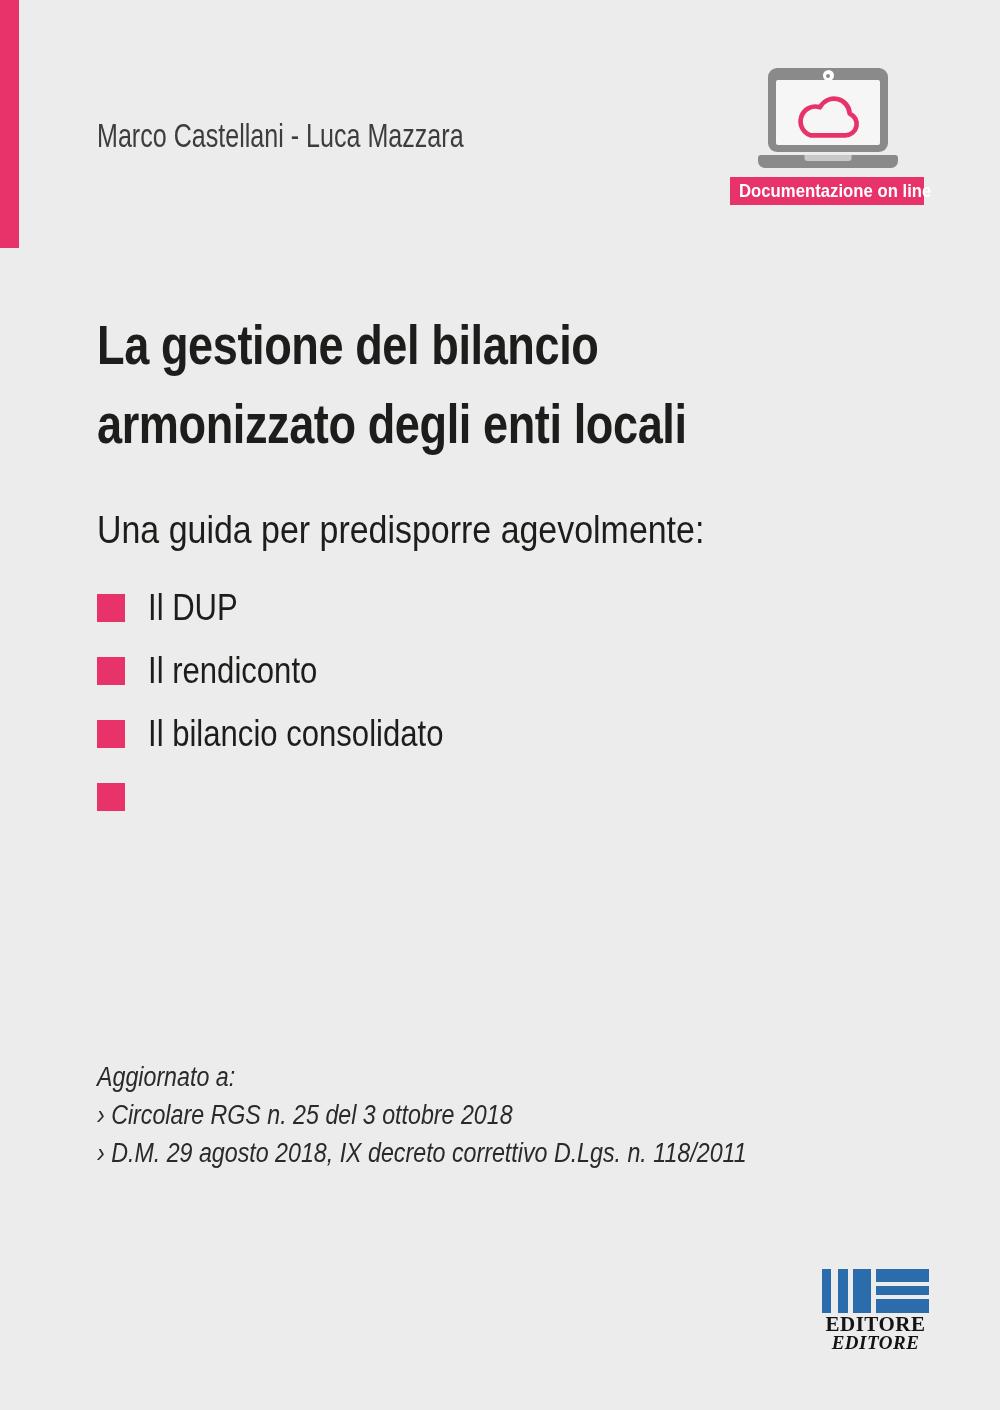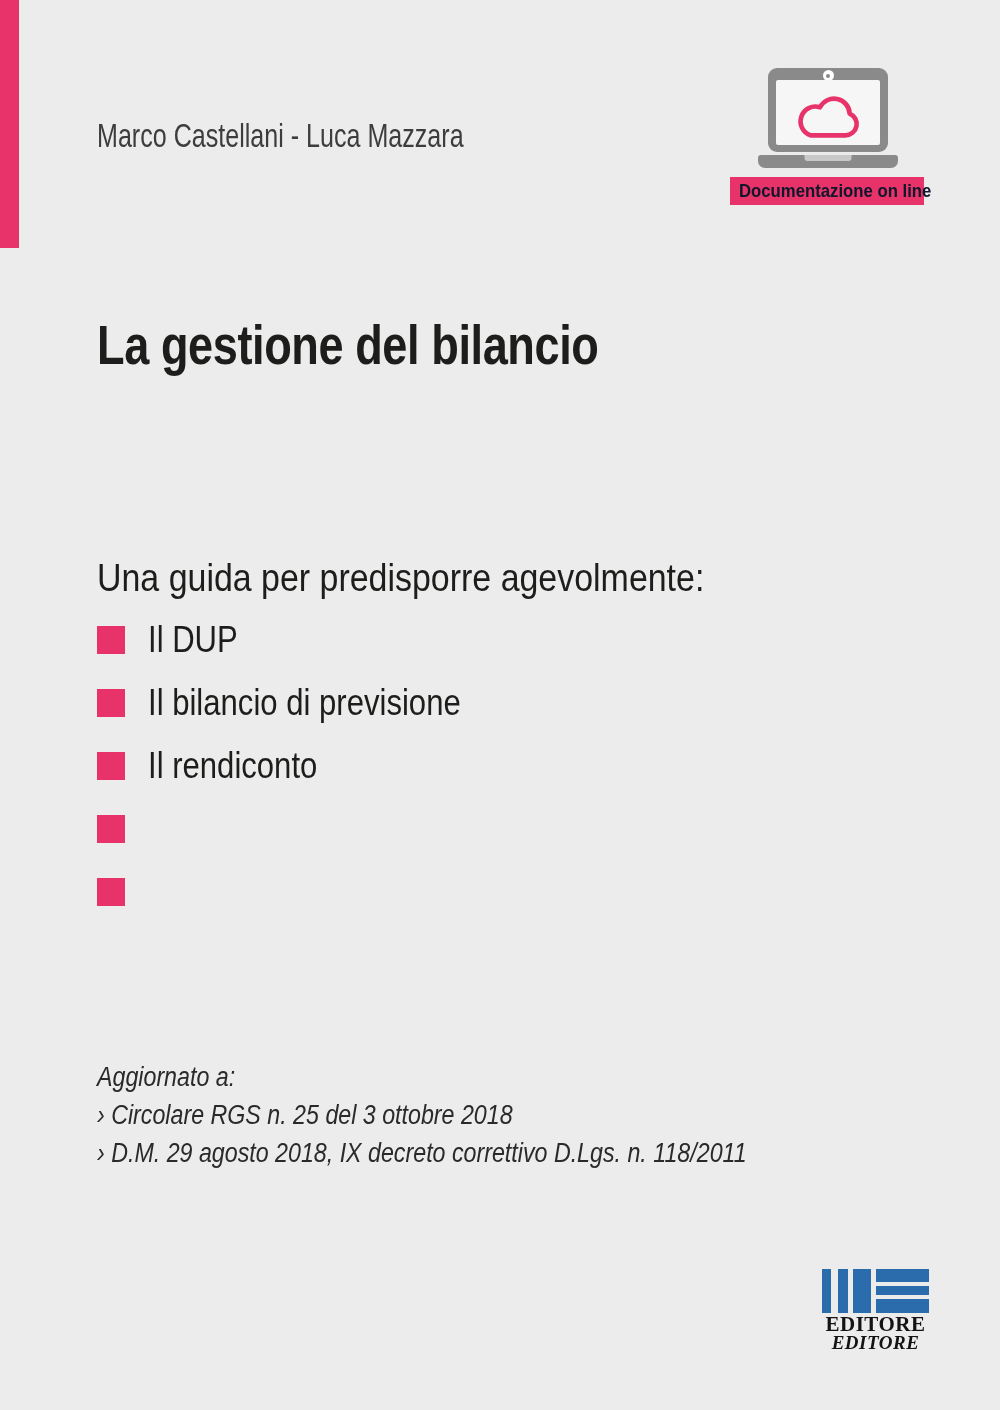--- a/index.html
+++ b/index.html
@@ -59,38 +59,38 @@
     background: #8a8a8a; border-radius: 3px 3px 7px 7px;
   }
   .base-notch {
     position: absolute; left: 50%; top: 0; transform: translateX(-50%);
     width: 47px; height: 6px; background: #c9c9c9;
     border-radius: 0 0 3px 3px;
   }
   .badge-label {
     position: absolute; left: 730px; top: 177px;
     width: 194px; height: 28px;
-    background: #e7336a; color: #0f172a;
+    background: #e7336a; color: #ffffff;
     font-size: 19px; font-weight: bold; line-height: 28px;
     padding-left: 9px;
   }
 
   
   .title {
     position: absolute; left: 97px; top: 306px;
     font-size: 55px; font-weight: bold; line-height: 79px;
     letter-spacing: -0.5px;
   }
   .subtitle {
     position: absolute; left: 97px; top: 506px;
-    font-size: 39px; line-height: 48px; margin-top: 48px;
+    font-size: 39px; line-height: 48px;
   }
 
   
-  .feature-list { position: absolute; left: 97px; top: 608px; }
+  .feature-list { position: absolute; left: 97px; top: 576px; }
   .feature-item { display: flex; align-items: center; height: 63px; }
   .bullet-square {
     width: 28px; height: 28px; background: #e7336a;
     margin-right: 23px; flex: 0 0 auto;
   }
   .feature-item .label { font-size: 37px; }
 
   
   .update-note {
     position: absolute; left: 97px; top: 1058px;
@@ -136,41 +136,39 @@
   <div class="laptop-base">
     <div class="base-notch"></div>
   </div>
 
   <div class="badge-label">
     <span class="cx cx88">Documentazione on line</span>
   </div>
 
   <h1 class="title">
     <div><span class="cx cx82">La gestione del bilancio</span></div>
+    <div><span class="cx cx82">armonizzato degli enti locali</span></div>
   </h1>
 
   <div class="subtitle">
     <span class="cx cx87">Una guida per predisporre agevolmente:</span>
   </div>
 
   <div class="feature-list">
     <div class="feature-item">
       <span class="bullet-square"></span>
       <span class="label"><span class="cx cx84">Il DUP</span></span>
     </div>
     <div class="feature-item">
       <span class="bullet-square"></span>
-      <span class="label"><span class="cx cx84">Il bilancio di previsione</span></span>
-    </div>
-    <div class="feature-item">
-      <span class="bullet-square"></span>
       <span class="label"><span class="cx cx84">Il rendiconto</span></span>
     </div>
     <div class="feature-item">
       <span class="bullet-square"></span>
+      <span class="label"><span class="cx cx84">Il bilancio consolidato</span></span>
     </div>
     <div class="feature-item">
       <span class="bullet-square"></span>
     </div>
   </div>
 
   <div class="update-note">
     <div><span class="cx cx86">Aggiornato a:</span></div>
     <div><span class="cx cx86">› Circolare RGS n. 25 del 3 ottobre 2018</span></div>
     <div><span class="cx cx86">› D.M. 29 agosto 2018, IX decreto correttivo D.Lgs. n. 118/2011</span></div>

